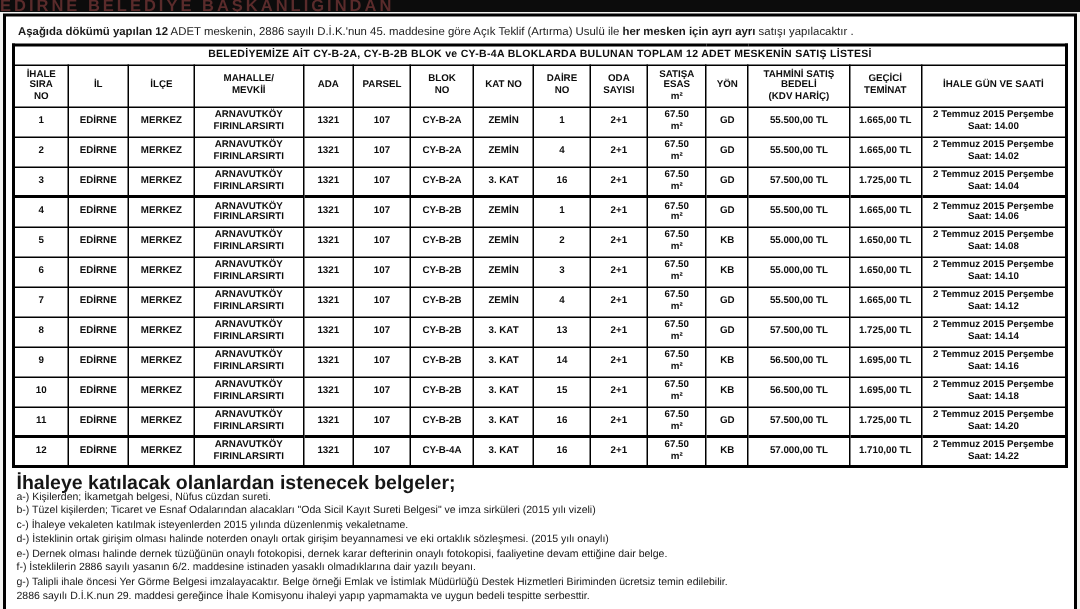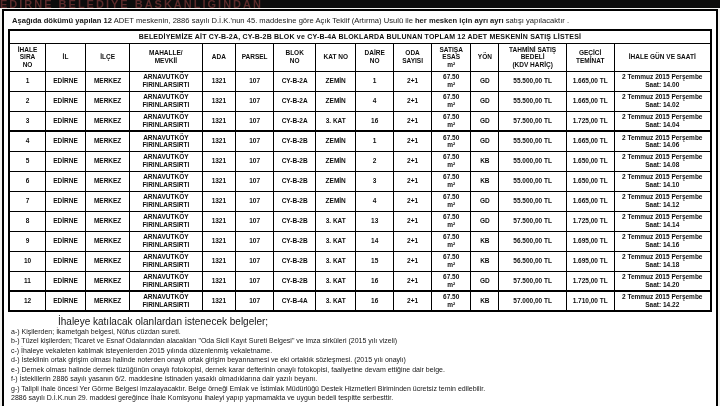--- a/index.html
+++ b/index.html
@@ -54,21 +54,21 @@
   tr.header-row th { height:28px; }
   tbody.data tr td { height:20px; }
   tbody.data tr:nth-child(4) td,
   tbody.data tr:nth-child(12) td { border-top:2.5px solid #000; }
   
   .reqs {
     padding:5px 7px 0 7px;
     font-size:7px; line-height:9.5px; color:#161616;
     white-space:nowrap;
   }
-  .reqs .req-heading { font-weight:normal; font-size:10px;margin-left:47px; }
+  .reqs .req-heading { font-weight:bold; font-size:13px; }
 </style>
 </head>
 <body>
 
 <div class="banner">
   <span class="banner-title">EDİRNE BELEDİYE BAŞKANLIĞINDAN</span>
 </div>
 
 <div class="frame">
 

